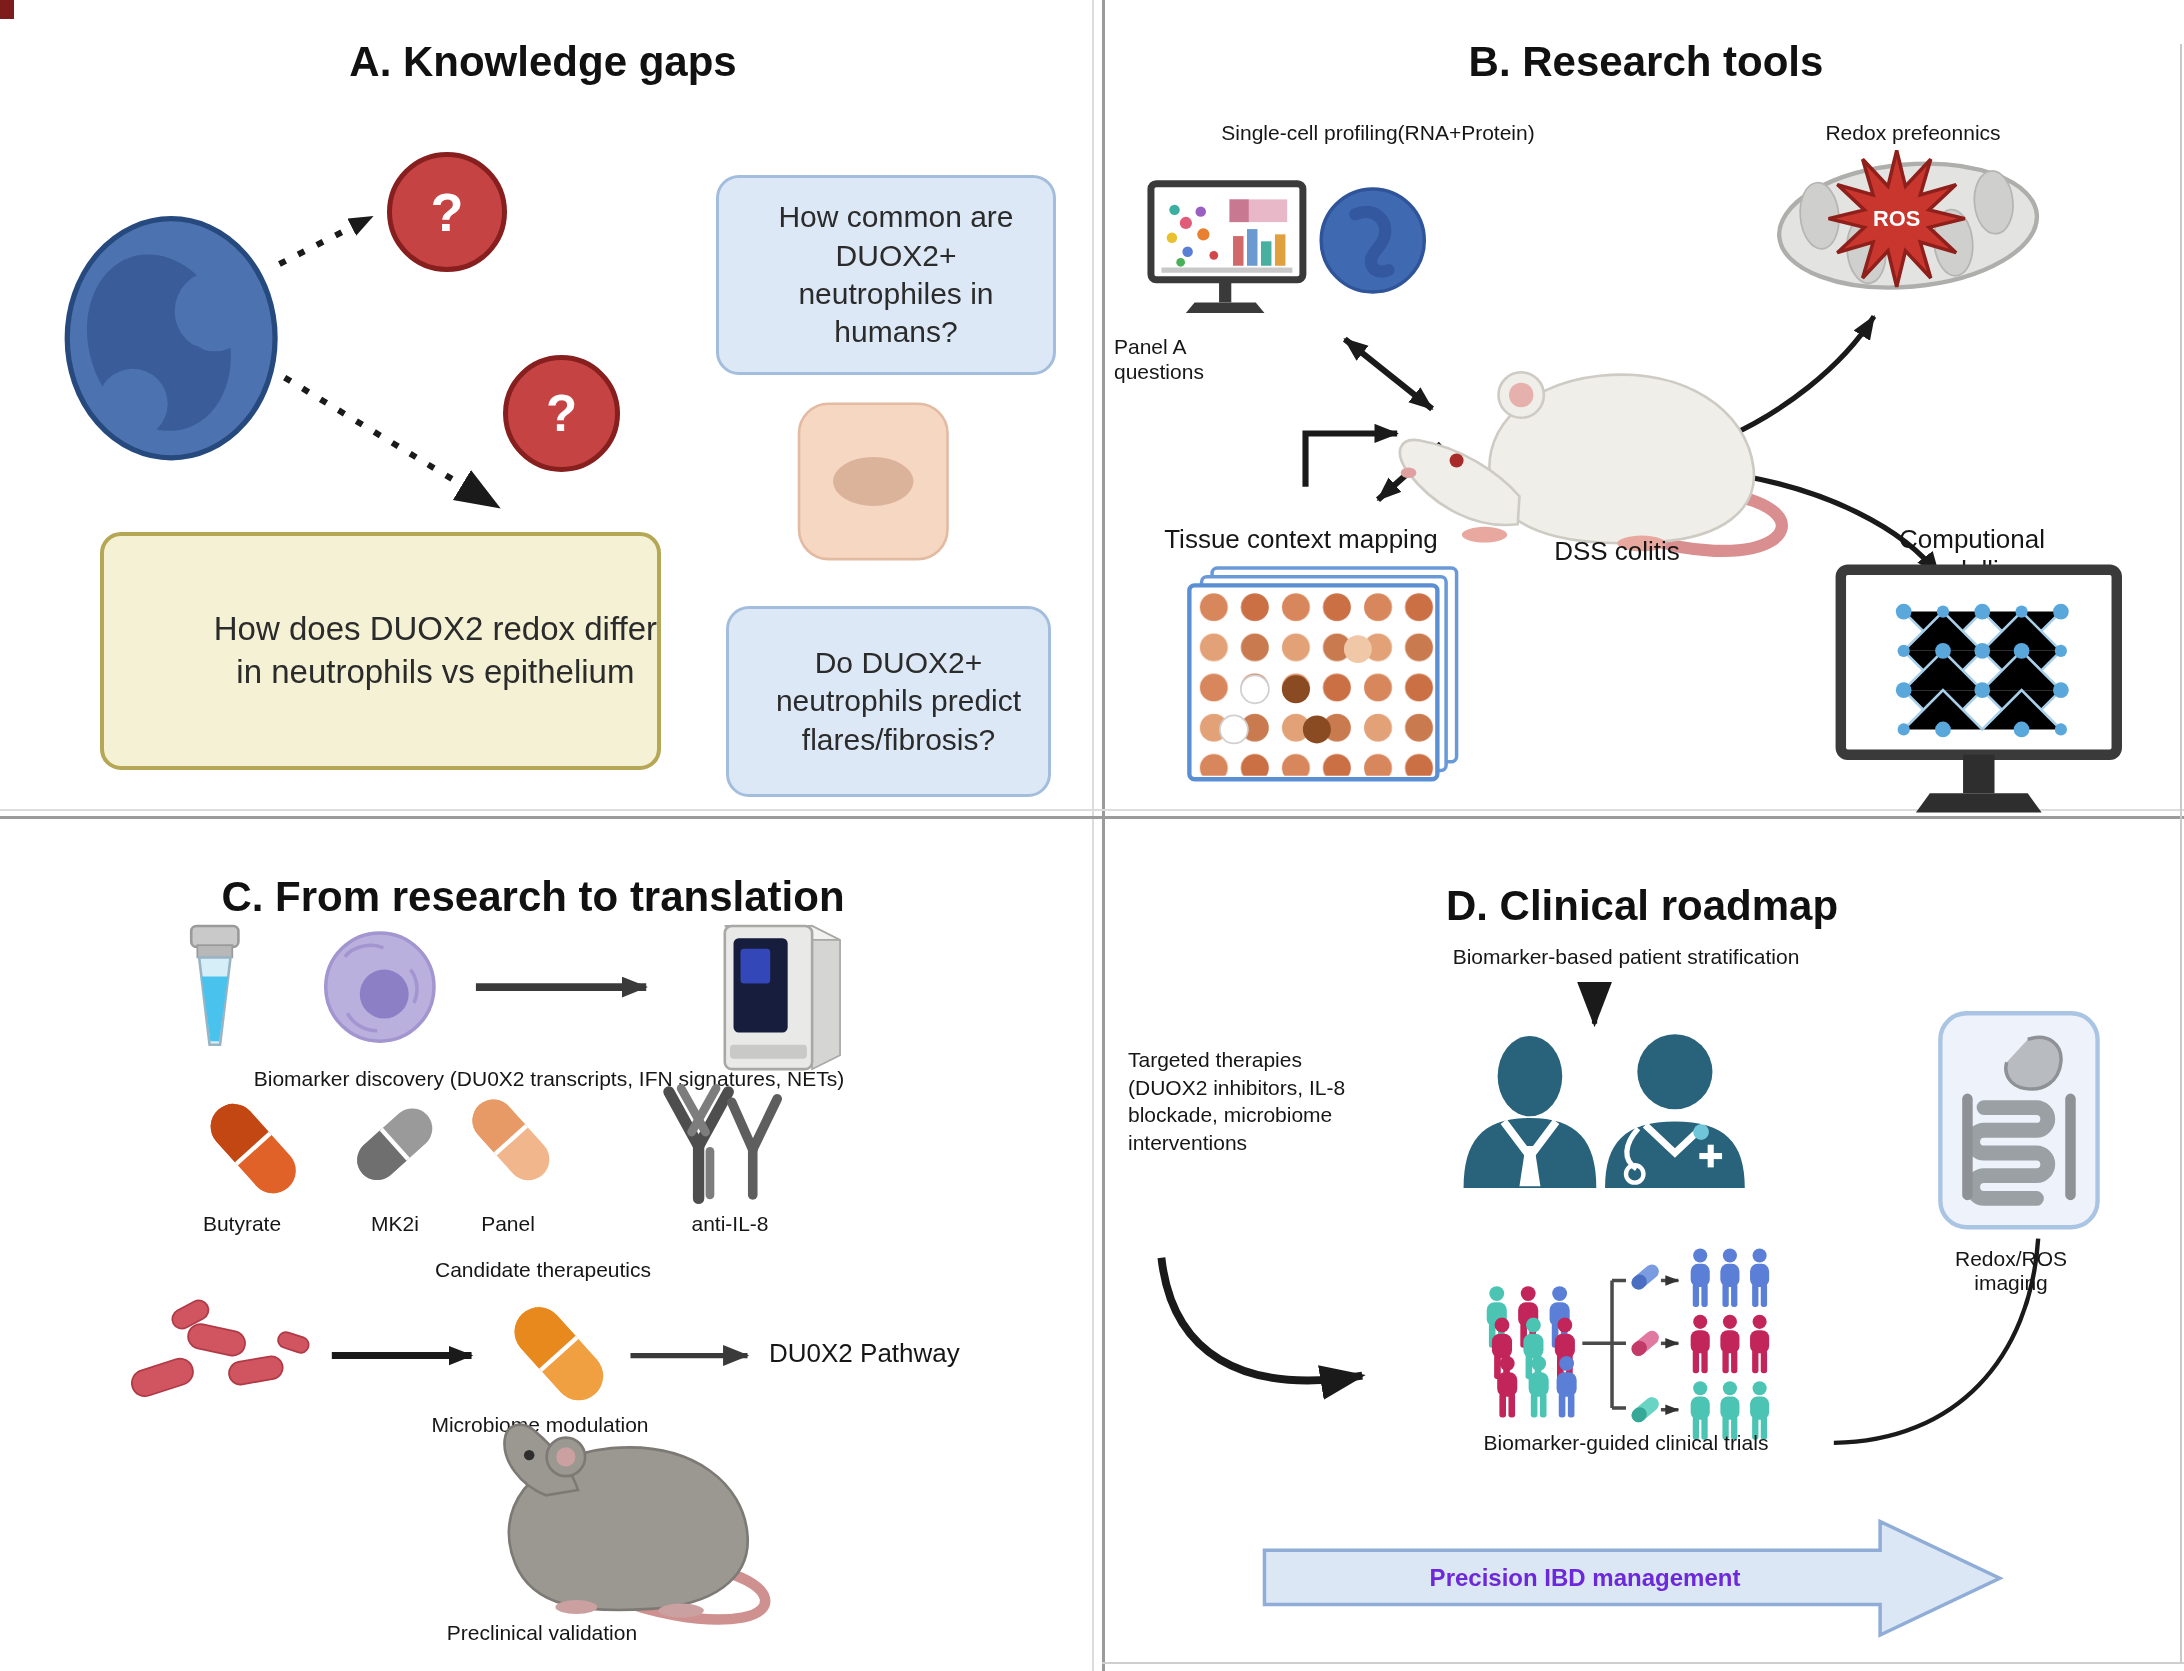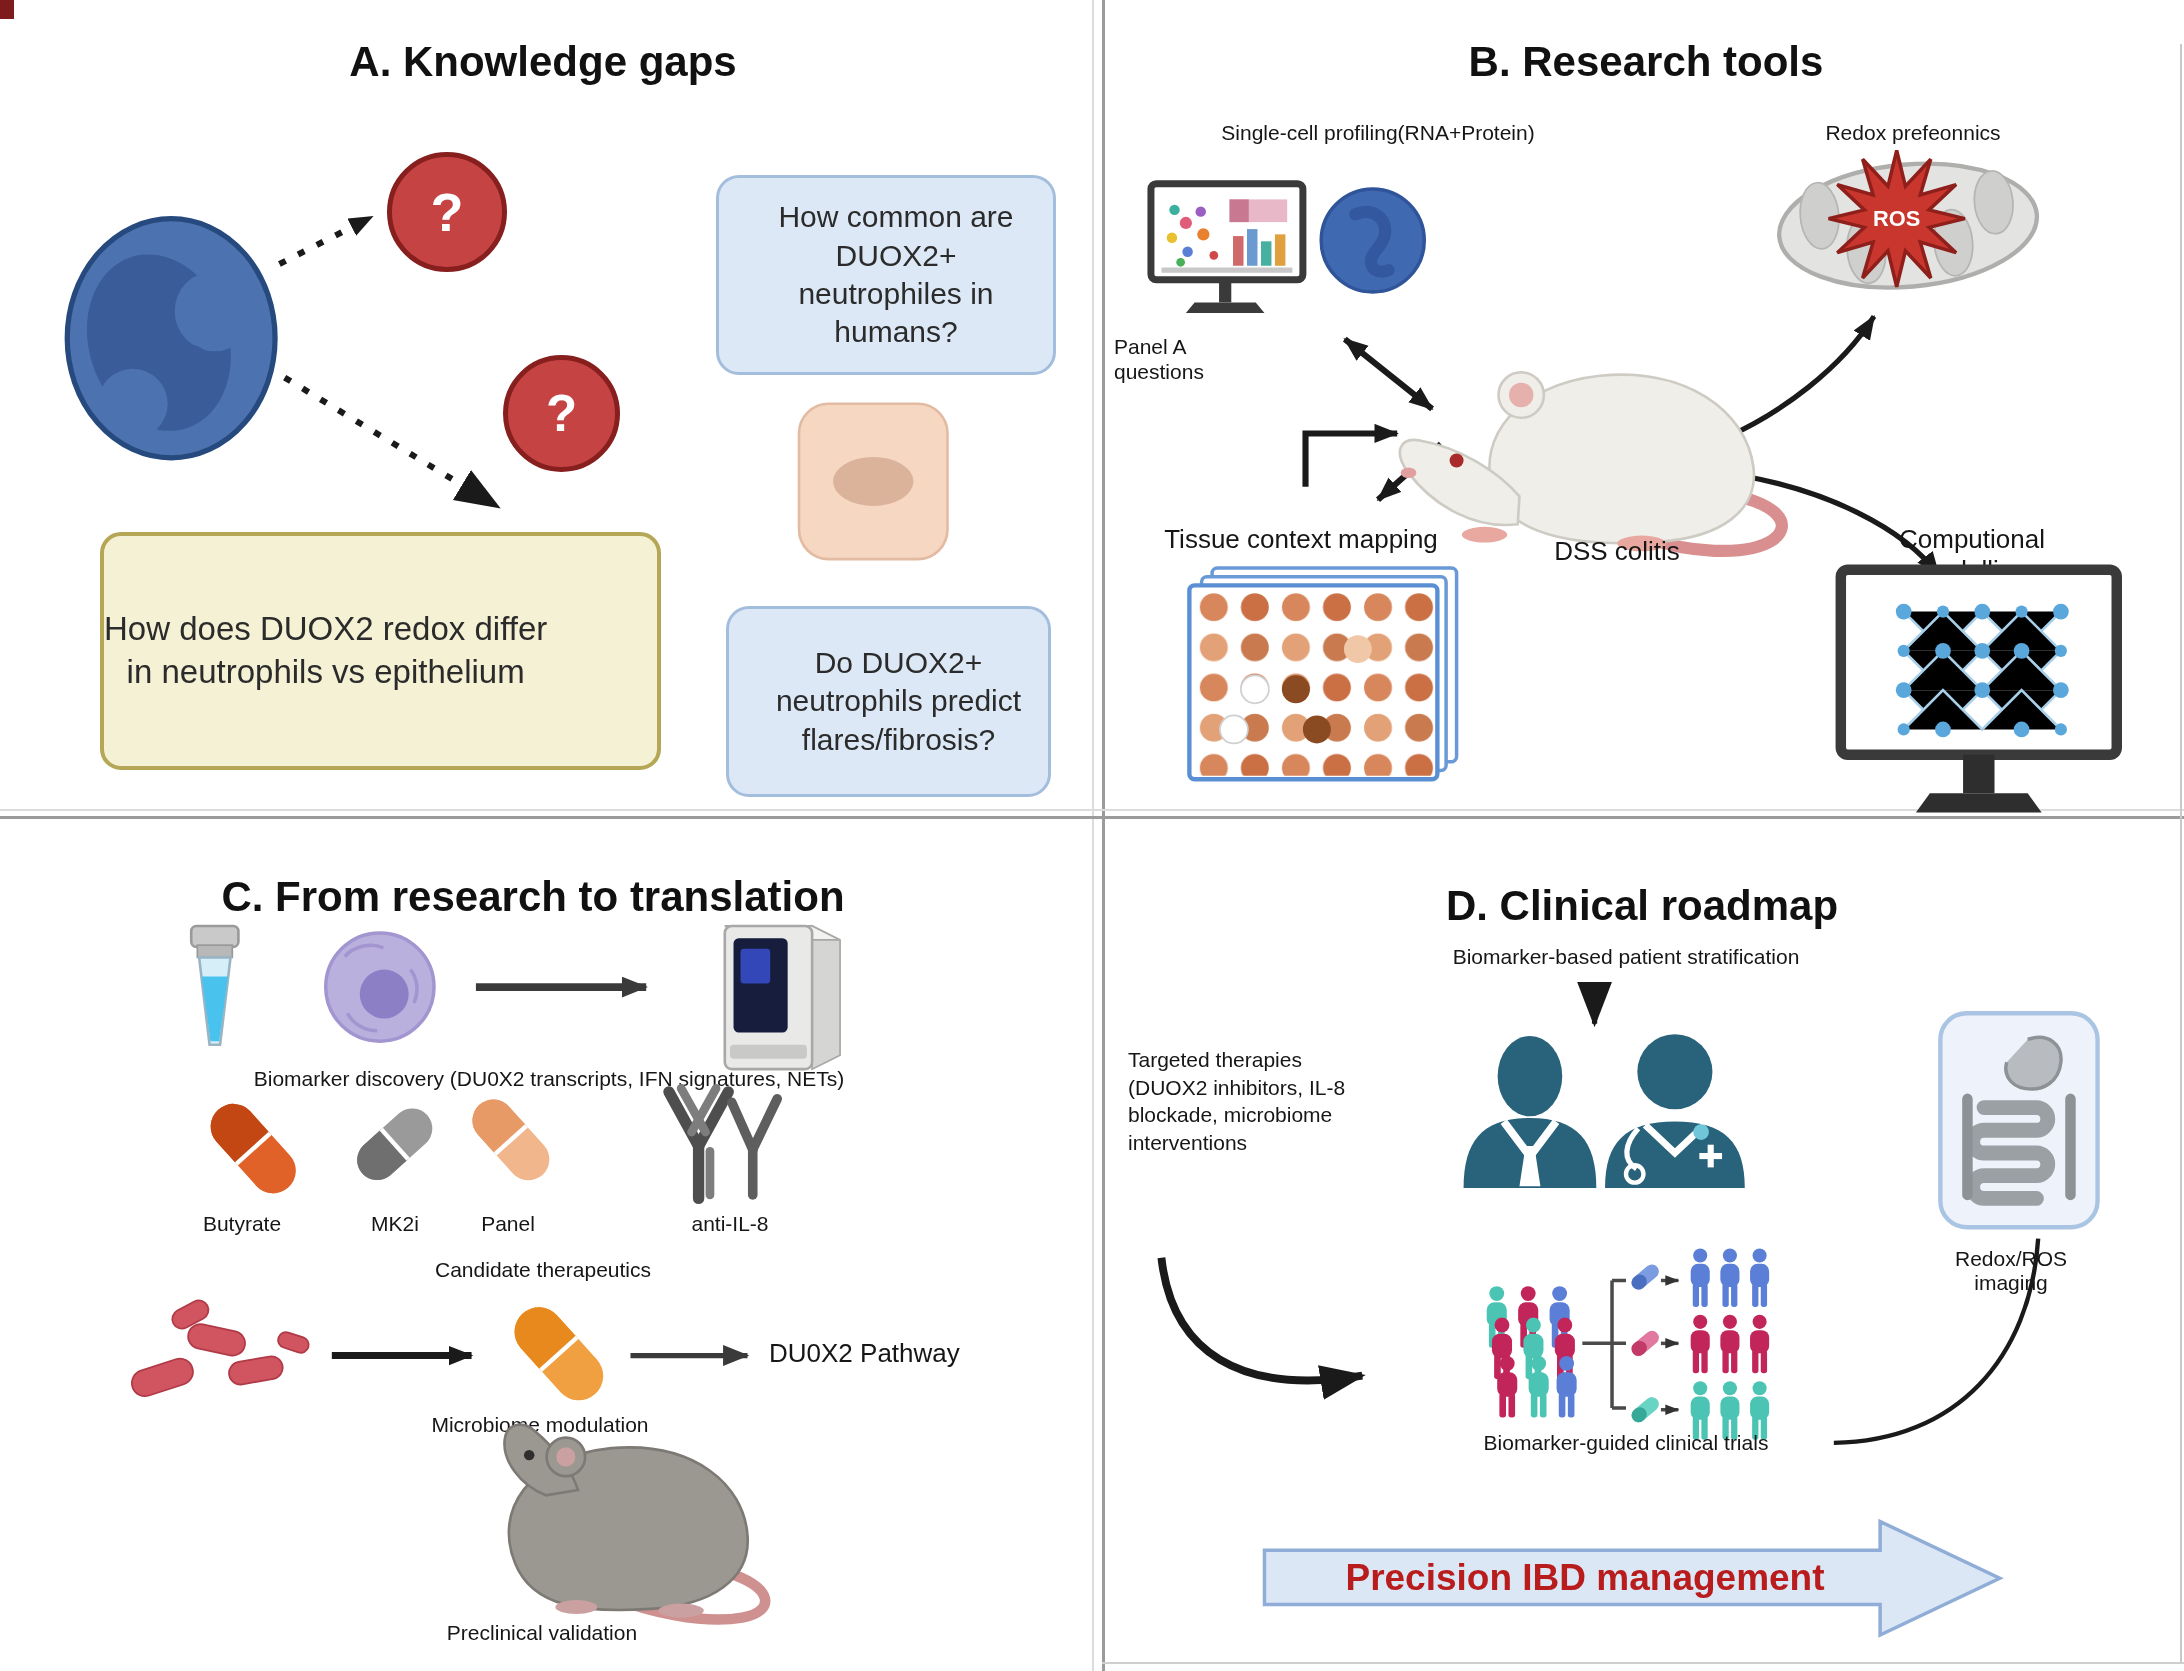--- a/index.html
+++ b/index.html
@@ -7,29 +7,29 @@
           font-family:"Liberation Sans",sans-serif;color:#1c1c1c;overflow:hidden;}
   .abs{position:absolute;}
   .ct{position:absolute;transform:translateX(-50%);text-align:center;white-space:pre-line;}
   .lt{position:absolute;text-align:left;white-space:pre-line;}
   .title{font-size:42px;font-weight:bold;color:#111;}
   .lbl{font-size:21px;color:#161616;}
   .lbl36{font-size:26px;color:#161616;}
   .qbox{position:absolute;display:flex;align-items:center;justify-content:center;
         text-align:center;white-space:pre-line;font-size:30px;color:#2b2b2b;
         background:#dce8f5;border:3.5px solid #a3bddd;border-radius:23px;line-height:1.28;padding-left:20px;}
-  .ybox{position:absolute;display:flex;align-items:center;justify-content:flex-start;
+  .ybox{position:absolute;display:flex;align-items:center;justify-content:flex-end;
         text-align:center;white-space:pre-line;font-size:33px;color:#2b2b2b;
         background:#f4f1d4;border:4.4px solid #b5a755;border-radius:21px;line-height:1.3;}
   .qcircle{position:absolute;border-radius:50%;background:#c64343;border:5.2px solid #871f1f;
         display:flex;align-items:center;justify-content:center;color:#fff;font-weight:bold;}
   .divider{position:absolute;background:#9b9b9b;}
   .divider-light{position:absolute;background:#dcdcdc;}
   svg{position:absolute;overflow:visible;}
-  .precision-text{position:absolute;transform:translate(-50%,-50%);font-size:37px;font-weight:bold;color:#b91c1c;white-space:nowrap;}
+  .precision-text{position:absolute;transform:translate(-50%,-50%);font-size:24px;font-weight:bold;color:#6d28d9;white-space:nowrap;}
 </style>
 </head>
 <body>
 
 <div class="canvas">
 
   <svg width="0" height="0">
     <defs>
       <marker id="ah" markerUnits="userSpaceOnUse" markerWidth="30" markerHeight="24" refX="26" refY="11" orient="auto">
         <path d="M0,0 L28,11 L0,22 Z" fill="#1a1a1a"></path>

